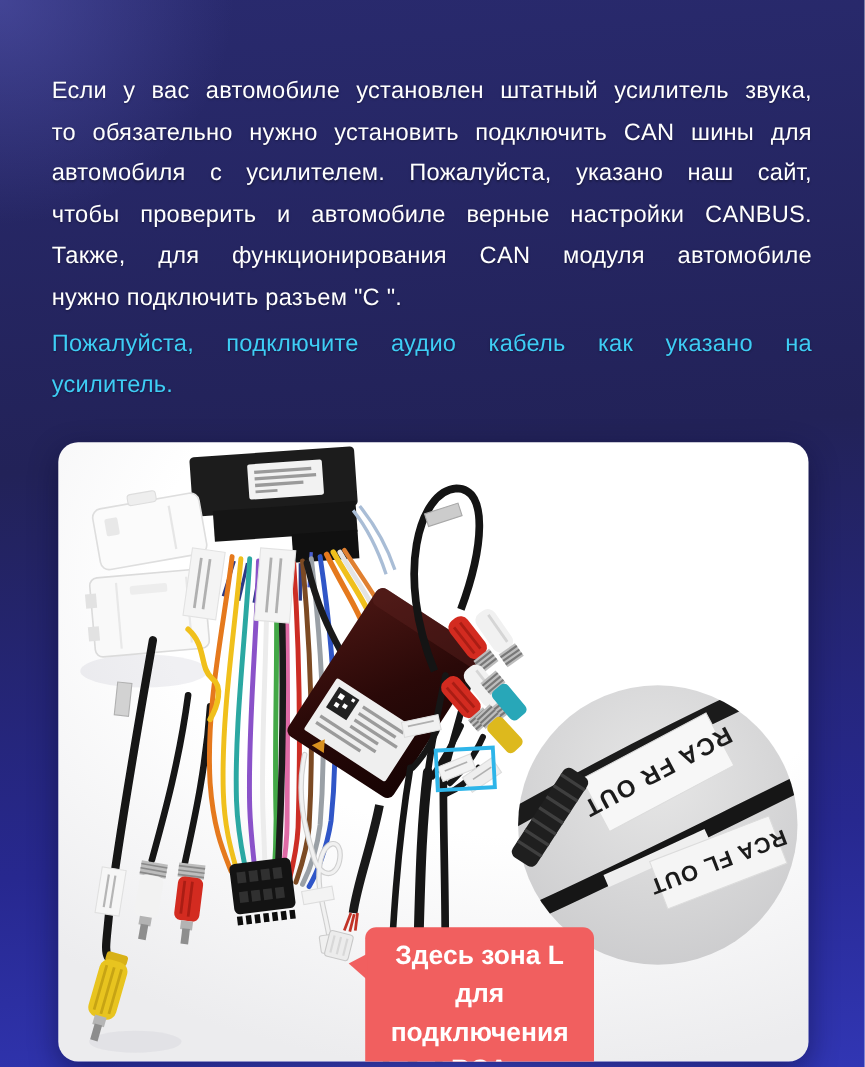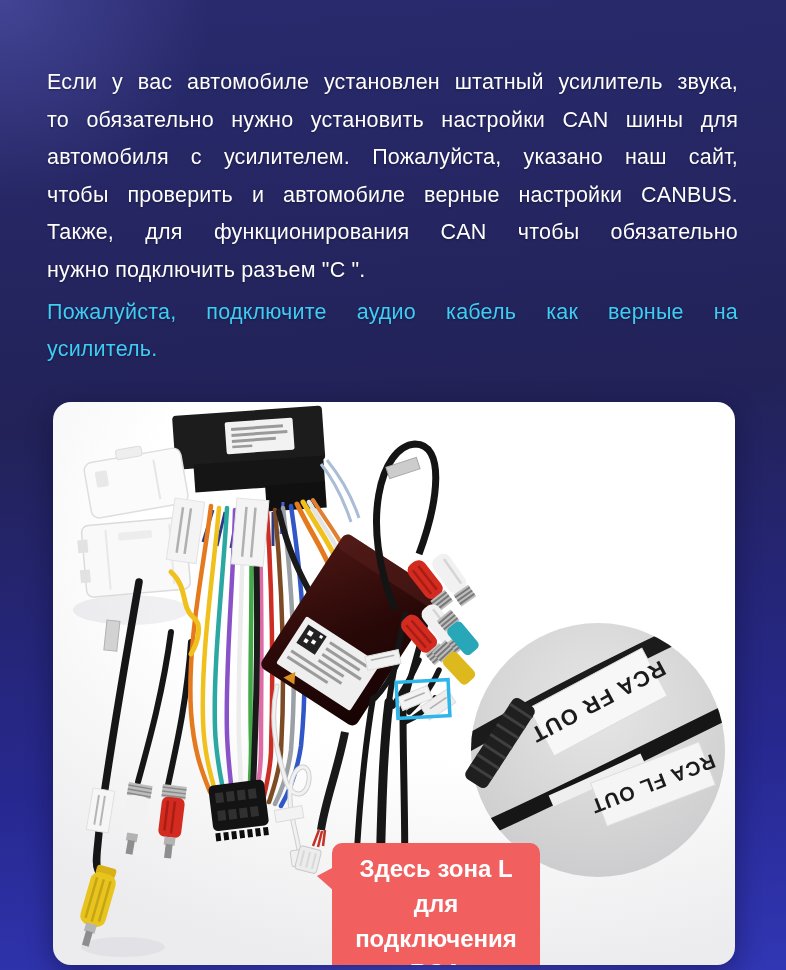--- a/index.html
+++ b/index.html
@@ -42,27 +42,27 @@
     border-right:17px solid var(--callout-bg,#f15f5f);
   }
 </style>
 </head>
 <body>
 
 <div class="page">
 
   <div class="instructions">
     <div class="iline">Если у вас автомобиле установлен штатный усилитель звука,</div>
-    <div class="iline">то обязательно нужно установить настройки CAN шины для</div>
+    <div class="iline">то обязательно нужно установить подключить CAN шины для</div>
     <div class="iline">автомобиля с усилителем. Пожалуйста, указано наш сайт,</div>
     <div class="iline">чтобы проверить и автомобиле верные настройки CANBUS.</div>
-    <div class="iline">Также, для функционирования CAN чтобы обязательно</div>
+    <div class="iline">Также, для функционирования CAN модуля автомобиле</div>
     <div class="iline last">нужно подключить разъем "С ".</div>
     <div class="cyan-block">
-      <div class="iline">Пожалуйста, подключите аудио кабель как верные на</div>
+      <div class="iline">Пожалуйста, подключите аудио кабель как указано на</div>
       <div class="iline last">усилитель.</div>
     </div>
   </div>
 
   <div class="photo-card">
     <svg viewBox="0 0 682 563">
       <defs>
         <linearGradient id="boxG" x1="0" y1="0" x2="1" y2="1">
           <stop offset="0" stop-color="#4a1613"></stop>
             <stop offset="0.5" stop-color="#2a0908"></stop>

